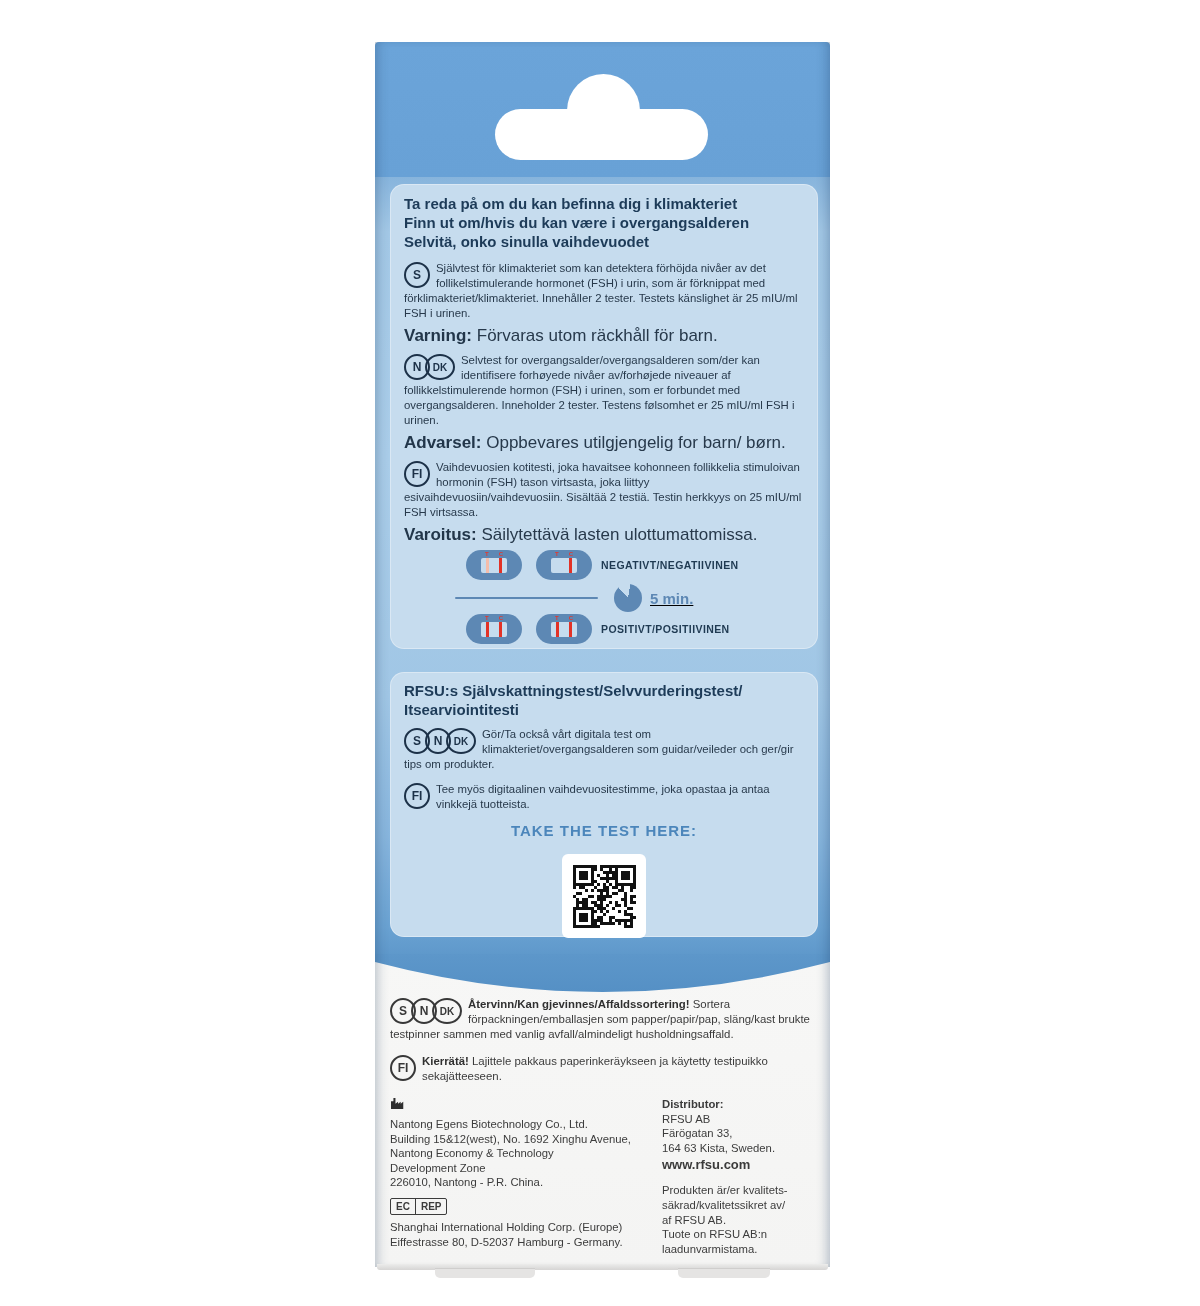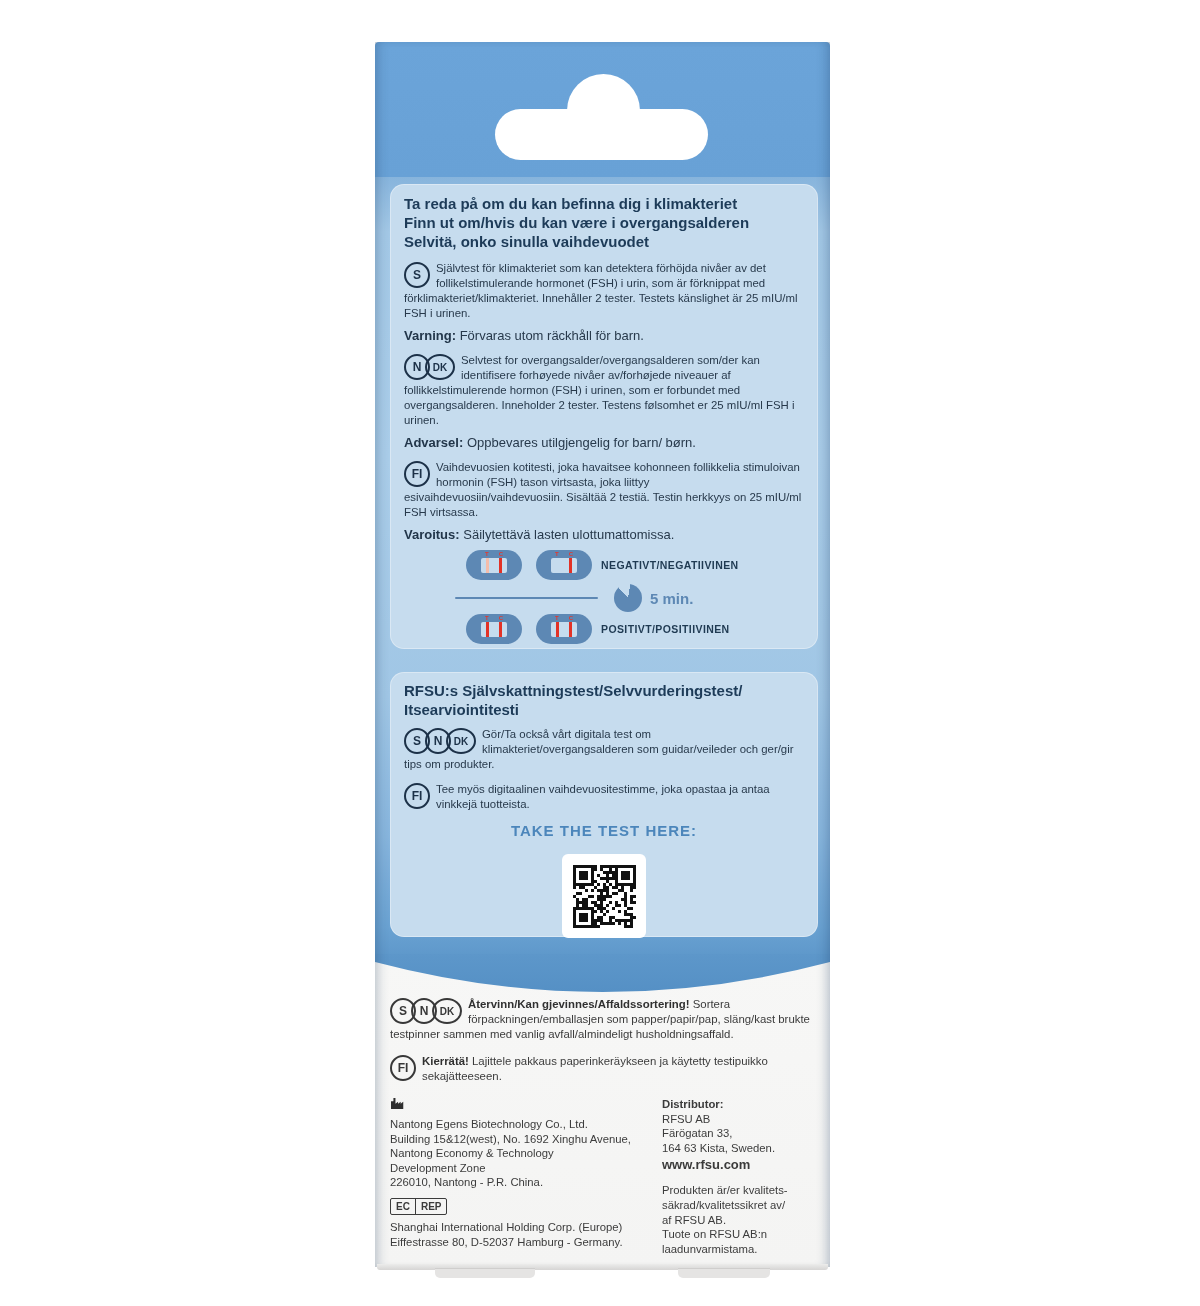--- a/index.html
+++ b/index.html
@@ -26,41 +26,41 @@
   .tab{position:absolute;height:9px;background:#e5e4e3;border-top:1px solid #cfcecd;border-radius:0 0 5px 5px;top:1226px;}
   .tab.t1{left:60px;width:100px;} .tab.t2{left:303px;width:92px;}
   
   .panel{position:absolute;left:15px;width:428px;background:#c6dcee;border-radius:14px;
          border:1px solid rgba(255,255,255,.35);box-sizing:border-box;padding:9px 13px;}
   .panel.p1{top:142px;height:465px;}
   .panel.p2{top:630px;height:265px;}
   .hdr{font-size:15px;font-weight:bold;color:#1d3b58;line-height:19px;white-space:pre-line;margin:0 0 8px 0;}
   .para{font-size:11.4px;line-height:15px;color:#27394b;margin:8px 0 0 0;}
   .para.lang{margin-top:10px;}
-  .warn{font-size:13px;line-height:15px;color:#27394b;margin:7px 0 0 0;}
+  .warn{font-size:17px;line-height:15px;color:#27394b;margin:7px 0 0 0;}
   .warn b{color:#22364a;}
   .lang-icons{float:left;display:flex;align-items:center;height:28px;margin:0 6px 2px 0;}
   .circ{display:flex;align-items:center;justify-content:center;width:26px;height:26px;border:2px solid #1c3148;
         border-radius:50%;background:transparent;font-weight:bold;font-size:12px;color:#1c3148;box-sizing:border-box;}
   .circ.wide{width:30px;font-size:10px;}
   .circ + .circ{margin-left:-5px;}
   .gray .circ{border-color:#383838;color:#383838;}
   
   .diagram{margin-top:8px;}
   .drow{display:flex;align-items:center;margin-left:62px;}
   .drow .cas + .cas{margin-left:14px;}
   .dlabel{font-size:10.5px;font-weight:bold;color:#1f3a52;letter-spacing:.4px;margin-left:9px;}
   .cas{position:relative;width:56px;height:30px;border-radius:15px;background:#5d88b4;flex:0 0 auto;}
   .cas .win{position:absolute;left:15px;top:8px;width:26px;height:15px;background:#c6dcee;border-radius:2px;}
   .cas .tc{position:absolute;left:15px;top:1px;width:26px;display:flex;justify-content:space-between;
            padding:0 4px;box-sizing:border-box;font-size:6px;line-height:7px;font-weight:bold;color:#e03a30;}
   .cas .ln{position:absolute;top:8px;width:3px;height:15px;}
   .cas .ln.t{left:20px;} .cas .ln.c{left:33px;}
   .red{background:#e23227;} .faint{background:#f4bdab;}
-  .timer-row{display:flex;align-items:center;height:28px;margin-top:4px;margin-bottom:2px;}
+  .timer-row{display:flex;align-items:center;height:28px;margin-top:4px;margin-bottom:2px;text-decoration:underline;}
   .tline{width:143px;height:2px;background:#5d88b4;margin-left:51px;border-radius:1px;}
   .pie{width:28px;height:28px;border-radius:50%;margin-left:16px;
        background:conic-gradient(from 318deg,rgba(0,0,0,0) 0 52deg,#5d88b4 52deg 360deg);}
   .tmin{font-size:15px;font-weight:bold;color:#5d88b4;margin-left:8px;}
   
   .p2 .hdr{line-height:18.5px;margin-bottom:6px;}
   .cta{font-size:15px;font-weight:bold;color:#4c86bb;letter-spacing:1px;text-align:center;margin-top:10px;}
   .qr-box{width:84px;height:84px;background:#fff;border-radius:6px;margin:9px auto 0 auto;
           display:flex;align-items:center;justify-content:center;}
   .qr-grid{display:grid;grid-template-columns:repeat(21,3px);grid-template-rows:repeat(21,3px);}

